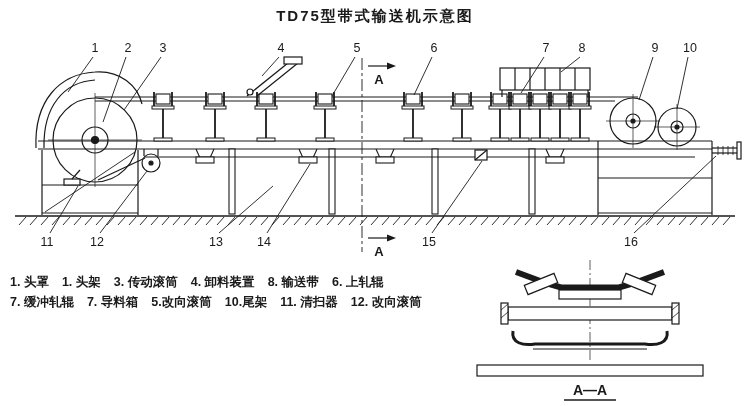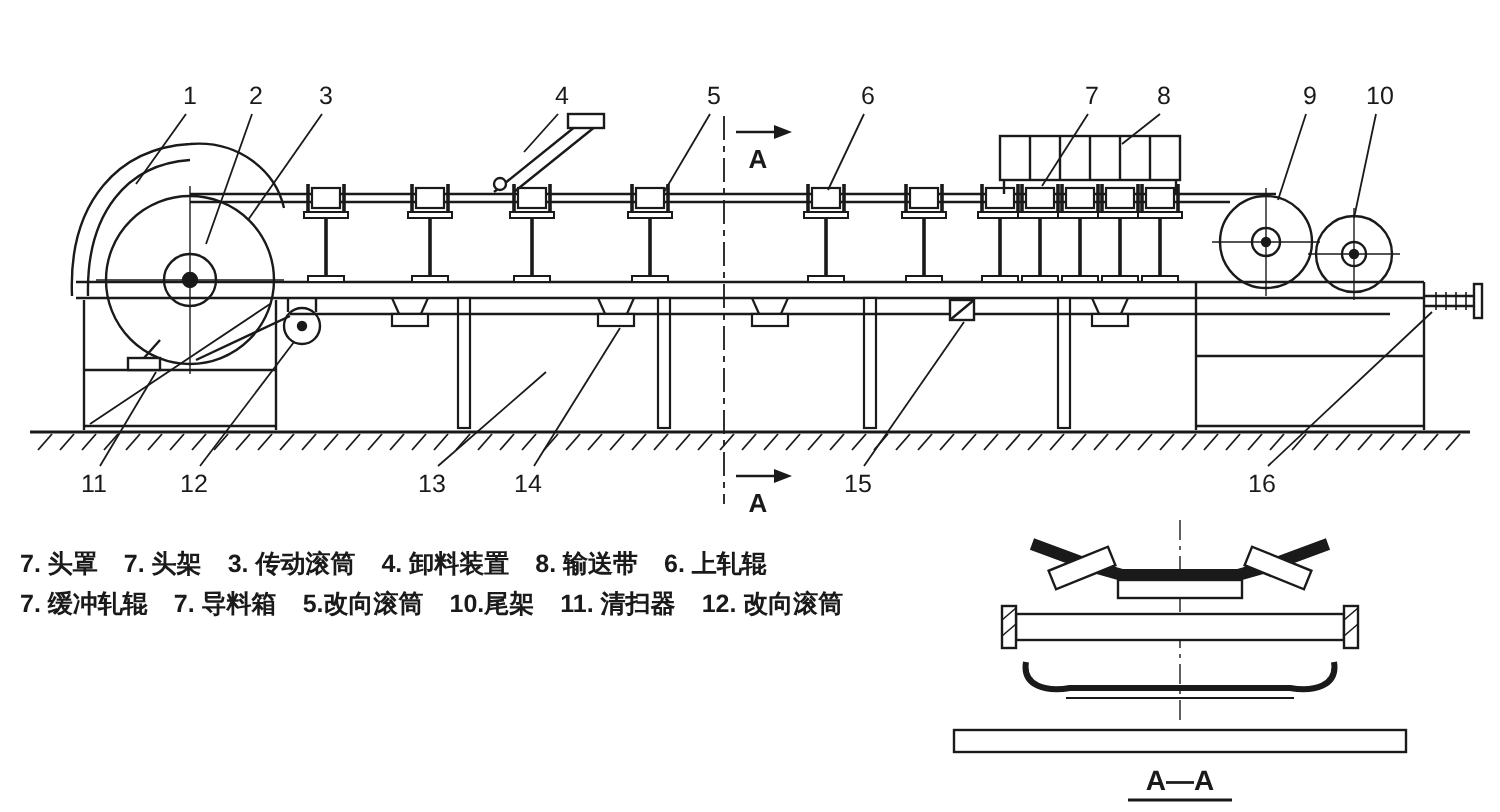--- a/index.html
+++ b/index.html
@@ -20,20 +20,21 @@
   svg text{font-family:"Liberation Sans","DejaVu Sans",sans-serif;fill:#1a1a1a;stroke:none;}
   .num{font-size:12.5px;}
   .mark{font-size:13px;font-weight:bold;}
   .seclabel{font-size:14px;font-weight:bold;}
 </style>
 </head>
 <body>
 
 <div class="stage">
 
+  <div class="title">TD75型带式输送机示意图</div>
 
   <svg class="draw" width="750" height="406" viewBox="0 0 750 406">
 
     <defs>
       <g id="idler">
         <rect x="-7" y="94" width="14" height="10" fill="#fff" stroke="#1a1a1a" stroke-width="1.1"></rect>
         <line x1="-9" y1="92" x2="-9" y2="106" stroke="#1a1a1a" stroke-width="1.8"></line>
         <line x1="9" y1="92" x2="9" y2="106" stroke="#1a1a1a" stroke-width="1.8"></line>
         <rect x="-11" y="106" width="22" height="3" fill="#fff" stroke="#1a1a1a" stroke-width="1"></rect>
         <line x1="0" y1="109" x2="0" y2="139" stroke="#1a1a1a" stroke-width="1.8"></line>
@@ -334,20 +335,20 @@
       </g>
       <g>
         <text class="seclabel" x="590" y="395" text-anchor="middle">A—A</text>
         <line x1="564" y1="400" x2="616" y2="400" stroke-width="1.5"></line>
       </g>
     </g>
   </svg>
 
   <div class="legend">
     <div>
-      <span class="li">7. 头罩</span><span class="li">7. 头架</span><span class="li">3. 传动滚筒</span><span class="li">4. 卸料装置</span><span class="li">8. 输送带</span><span class="li">6. 上轧辊</span>
+      <span class="li">1. 头罩</span><span class="li">1. 头架</span><span class="li">3. 传动滚筒</span><span class="li">4. 卸料装置</span><span class="li">8. 输送带</span><span class="li">6. 上轧辊</span>
     </div>
     <div>
       <span class="li">7. 缓冲轧辊</span><span class="li">7. 导料箱</span><span class="li">5.改向滚筒</span><span class="li">10.尾架</span><span class="li">11. 清扫器</span><span class="li">12. 改向滚筒</span>
     </div>
   </div>
 
 </div>
 
 </body></html>

